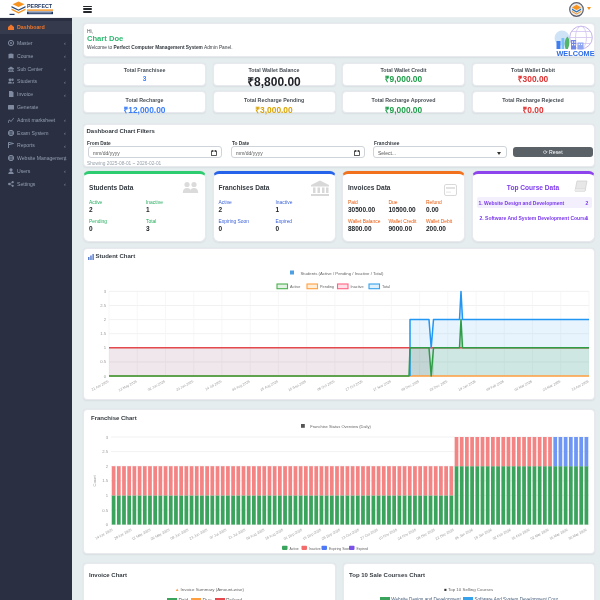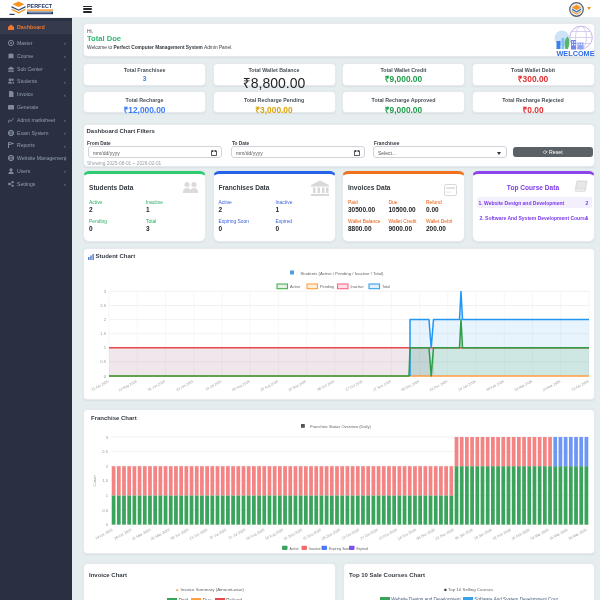--- a/index.html
+++ b/index.html
@@ -122,21 +122,21 @@
       <circle cx="4.7" cy="4.8" r="1.1" fill="#7f8aa0"></circle>
       <line x1="1.3" y1="3" x2="4.7" y2="1.2" stroke="#7f8aa0" stroke-width="0.7"></line>
       <line x1="1.3" y1="3" x2="4.7" y2="4.8" stroke="#7f8aa0" stroke-width="0.7"></line>
     </svg>
   <div class="abs" style="left:17px;top:162.8px;font-size:5.1px;color:#949eb3;white-space:nowrap;">Settings</div>
   <div class="abs" style="left:64px;top:163.2px;font-size:5.5px;color:#8b93a7;">‹</div>
 </div>
 
 <div class="card" style="left:83px;top:22.5px;width:511.5px;height:34px;">
   <div class="abs" style="left:3px;top:4px;font-size:5px;color:#495057;">Hi,</div>
-  <div class="abs" style="left:3px;top:10px;font-size:7.6px;font-weight:bold;color:#2eb872;">Total Doe</div>
+  <div class="abs" style="left:3px;top:10px;font-size:7.6px;font-weight:bold;color:#2eb872;">Chart Doe</div>
   <div class="abs" style="left:3px;top:21.5px;font-size:4.8px;color:#343a40;">Welcome to <b>Perfect Computer Management System</b> Admin Panel.</div>
   <svg width="45" height="33" style="position:absolute;left:469px;top:1.5px;">
     <circle cx="9" cy="13" r="7.5" fill="#cfe3f7"></circle>
     <circle cx="28" cy="12.5" r="11.3" fill="none" stroke="#c3b2ec" stroke-width="1"></circle>
     <ellipse cx="28" cy="12.5" rx="5.5" ry="11.3" fill="none" stroke="#d0c3ef" stroke-width="0.8"></ellipse>
     <line x1="17" y1="12.5" x2="39" y2="12.5" stroke="#d0c3ef" stroke-width="0.8"></line>
     <line x1="18.5" y1="6.5" x2="37.5" y2="6.5" stroke="#d0c3ef" stroke-width="0.8"></line>
     <line x1="18.5" y1="18.5" x2="37.5" y2="18.5" stroke="#d0c3ef" stroke-width="0.8"></line>
     <rect x="3.5" y="16" width="4" height="8" fill="#3d7ff0"></rect>
     <rect x="8.5" y="13" width="2.8" height="11" fill="#79c0f5"></rect>
@@ -152,21 +152,21 @@
     <text x="22.5" y="31" font-size="7.3" font-weight="bold" fill="#2e6be6" text-anchor="middle" font-family="Liberation Sans, sans-serif">WELCOME</text>
   </svg>
 </div>
 
 <div class="card" style="left:83.0px;top:62.5px;width:123px;height:23.5px;">
   <div class="abs ctr" style="left:0;top:3.2px;width:100%;font-size:5.3px;font-weight:bold;color:#495057;">Total Franchisee</div>
   <div class="abs ctr" style="left:0;top:11.0px;width:100%;font-size:6.5px;font-weight:bold;color:#3b7ef8;">3</div>
 </div>
 <div class="card" style="left:212.5px;top:62.5px;width:123px;height:23.5px;">
   <div class="abs ctr" style="left:0;top:3.2px;width:100%;font-size:5.3px;font-weight:bold;color:#495057;">Total Wallet Balance</div>
-  <div class="abs ctr" style="left:0;top:9.5px;width:100%;font-size:14px;font-weight:normal;color:#212529;">₹8,800.00</div>
+  <div class="abs ctr" style="left:0;top:9.5px;width:100%;font-size:12px;font-weight:bold;color:#212529;">₹8,800.00</div>
 </div>
 <div class="card" style="left:342.0px;top:62.5px;width:123px;height:23.5px;">
   <div class="abs ctr" style="left:0;top:3.2px;width:100%;font-size:5.3px;font-weight:bold;color:#495057;">Total Wallet Credit</div>
   <div class="abs ctr" style="left:0;top:9.5px;width:100%;font-size:8.4px;font-weight:bold;color:#1e9e4a;">₹9,000.00</div>
 </div>
 <div class="card" style="left:471.5px;top:62.5px;width:123px;height:23.5px;">
   <div class="abs ctr" style="left:0;top:3.2px;width:100%;font-size:5.3px;font-weight:bold;color:#495057;">Total Wallet Debit</div>
   <div class="abs ctr" style="left:0;top:9.5px;width:100%;font-size:8.4px;font-weight:bold;color:#e03131;">₹300.00</div>
 </div>
 <div class="card" style="left:83.0px;top:90.5px;width:123px;height:22px;">

